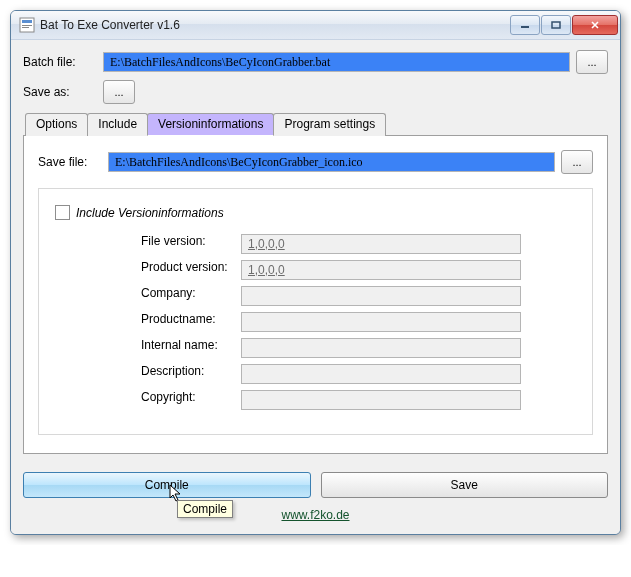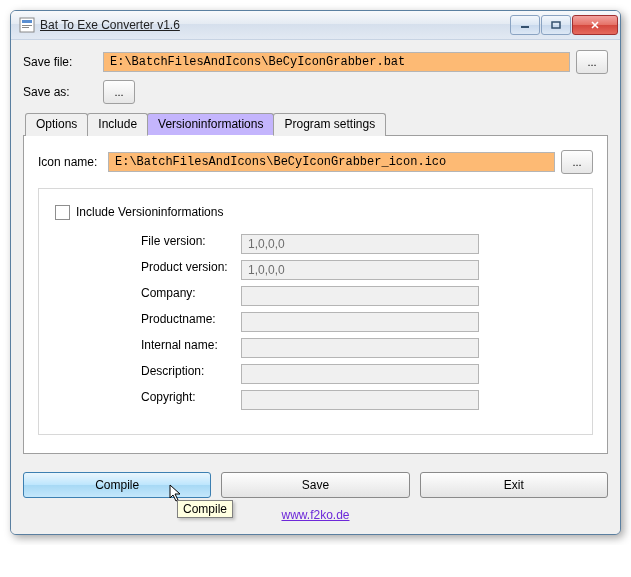--- a/index.html
+++ b/index.html
@@ -28,21 +28,20 @@
   }
   .title-icon {
     width: 16px; height: 16px;
     margin-right: 5px;
     display: flex; align-items:center; justify-content:center;
   }
   .title-text {
     flex: 1;
     color: #222;
     font-size: 12px;
-    text-decoration: underline;
   }
   .win-controls { display: flex; gap: 1px; }
   .win-btn {
     width: 28px; height: 18px;
     border: 1px solid #8aa3c2;
     border-radius: 3px;
     background: linear-gradient(to bottom,#f3f7fc,#dbe6f3 48%,#c9d9ed 52%,#dde8f5);
     display:flex; align-items:center; justify-content:center;
     font-size: 10px;
     color:#34506e;
@@ -61,23 +60,23 @@
     display:flex;
     align-items:center;
     margin-bottom: 6px;
     gap: 6px;
   }
   .file-label { width: 74px; }
   .text-input {
     flex:1;
     height: 20px;
     border: 1px solid #b5b5b5;
-    background: #fdba74;
+    background: #3b82f6;
     padding: 1px 6px;
-    font-family: Liberation Mono, monospace;
+    font-family: Liberation Serif, serif;
     font-size: 12px;
     box-sizing: border-box;
   }
   .browse-btn {
     width: 30px; height: 22px;
     border: 1px solid #9f9f9f;
     border-radius: 3px;
     background: linear-gradient(to bottom,#fefefe,#e6e6e6);
     display:flex; align-items:center; justify-content:center;
     font-size:11px;
@@ -113,41 +112,43 @@
     padding: 14px 14px 18px 14px;
     position:relative;
     z-index:1;
   }
   .inner-group {
     border: 1px solid #d8d8d8;
     padding: 16px 12px 18px 12px;
     margin-top: 14px;
   }
   .chk-row {
-    display:flex; align-items:flex-start; gap:6px;
+    display:flex; align-items:center; gap:6px;
     margin-bottom: 14px;
     margin-left: 4px;
+    font-style: italic;
   }
   .chk {
     width:13px;height:13px;border:1px solid #8e8e8e;background:#fff;
   }
   .form-row {
     display:flex; 
     margin: 6px 0 6px 90px;
   }
   .form-label { width: 100px; }
   .form-input {
-    width: 238px;
+    width: 280px;
     height: 20px;
     border: 1px solid #b5b5b5;
     background: #f0f0f0;
     color:#6d6d6d;
     padding: 1px 6px;
     font-family:inherit; font-size:12px;
     box-sizing:border-box;
+    text-decoration:underline;
   }
   .bottom-bar {
     display:flex;
     gap: 10px;
     margin-top: 18px;
     position:relative;
   }
   .big-btn {
     flex:1;
     height: 24px;
@@ -158,21 +159,21 @@
     font-size:12px;
   }
   .big-btn.hover {
     background: linear-gradient(to bottom,#eaf6fd,#bee6fd 48%,#a7d9f5 52%,#c4e7fb);
     border-color:#3c7fb1;
   }
   .footer-link {
     text-align:center;
     margin-top: 10px;
     font-size:12px;
-    color:#6d28d9;
+    color:#14532d;
     text-decoration: underline;
   }
   .cursor {
     position:absolute;
     left: 146px; top: 12px;
     pointer-events:none;
   }
   .tooltip {
     position:absolute;
     left: 154px; top: 28px;
@@ -213,21 +214,21 @@
         <svg width="10" height="8" viewBox="0 0 10 8">
             <path d="M2 1 L8 7 M8 1 L2 7" stroke="#fff" stroke-width="1.6"></path>
           </svg>
       </div>
     </div>
   </div>
 
   <div class="client">
 
     <div class="file-row">
-      <span class="file-label">Save file:</span>
+      <span class="file-label">Batch file:</span>
       <input class="text-input" value="E:\BatchFilesAndIcons\BeCyIconGrabber.bat" style="">
       <div class="browse-btn">
           <span>...</span>
         </div>
     </div>
 
     <div class="file-row">
       <span class="file-label">Save as:</span>
       <div class="browse-btn">
           <span>...</span>
@@ -238,21 +239,21 @@
       <div class="tab-strip">
         <div class="tab">Options</div>
         <div class="tab">Include</div>
         <div class="tab active">Versioninformations</div>
         <div class="tab">Program settings</div>
       </div>
 
       <div class="tab-panel">
 
         <div class="file-row">
-          <span class="file-label" style="width:64px">Icon name:</span>
+          <span class="file-label" style="width:64px">Save file:</span>
           <input class="text-input" value="E:\BatchFilesAndIcons\BeCyIconGrabber_icon.ico" style="">
           <div class="browse-btn">
               <span>...</span>
             </div>
         </div>
 
         <div class="inner-group">
           <div class="chk-row">
             <div class="chk"></div>
             <span>Include Versioninformations</span>
@@ -291,23 +292,20 @@
       </div>
     </div>
 
     <div class="bottom-bar">
       <div class="big-btn hover">
           <span>Compile</span>
         </div>
       <div class="big-btn">
           <span>Save</span>
         </div>
-      <div class="big-btn">
-          <span>Exit</span>
-        </div>
 
       <div class="cursor">
         <svg width="16" height="20" viewBox="0 0 16 20">
           <path d="M1 1 L1 14 L4 11 L7 17 L9 16 L6 10 L11 10 Z" fill="#fff" stroke="#000" stroke-width="1"></path>
         </svg>
       </div>
       <div class="tooltip">Compile</div>
     </div>
 
     <div class="footer-link"><span>www.f2ko.de</span></div>

